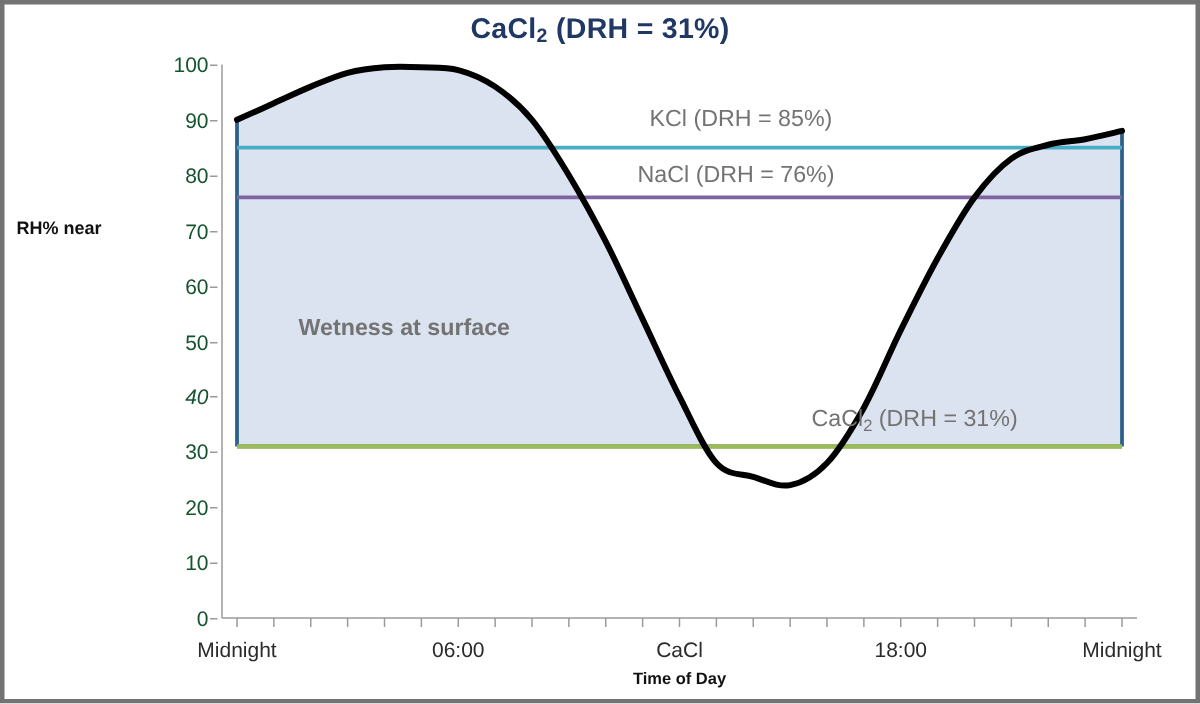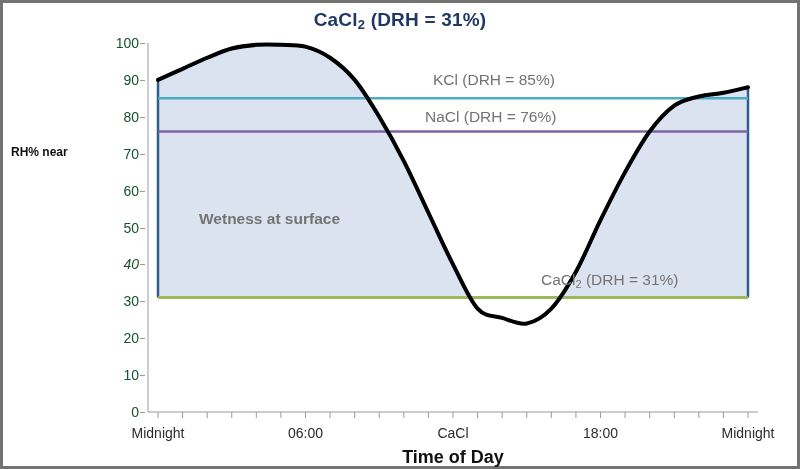--- a/index.html
+++ b/index.html
@@ -61,21 +61,21 @@
     font-size:14px;
     color:#2b2b2b;
     transform:translateX(-50%);
     white-space:nowrap;
   }
   #x-axis-title{
     position:absolute;
     left:155px;width:590px;
     top:444px;
     text-align:center;
-    font-size:18px;
+    font-size:11px;
     font-weight:bold;
     color:#111;
   }
   
   .annot{
     position:absolute;
     font-size:15.5px;
     color:#737373;
     white-space:nowrap;
   }

